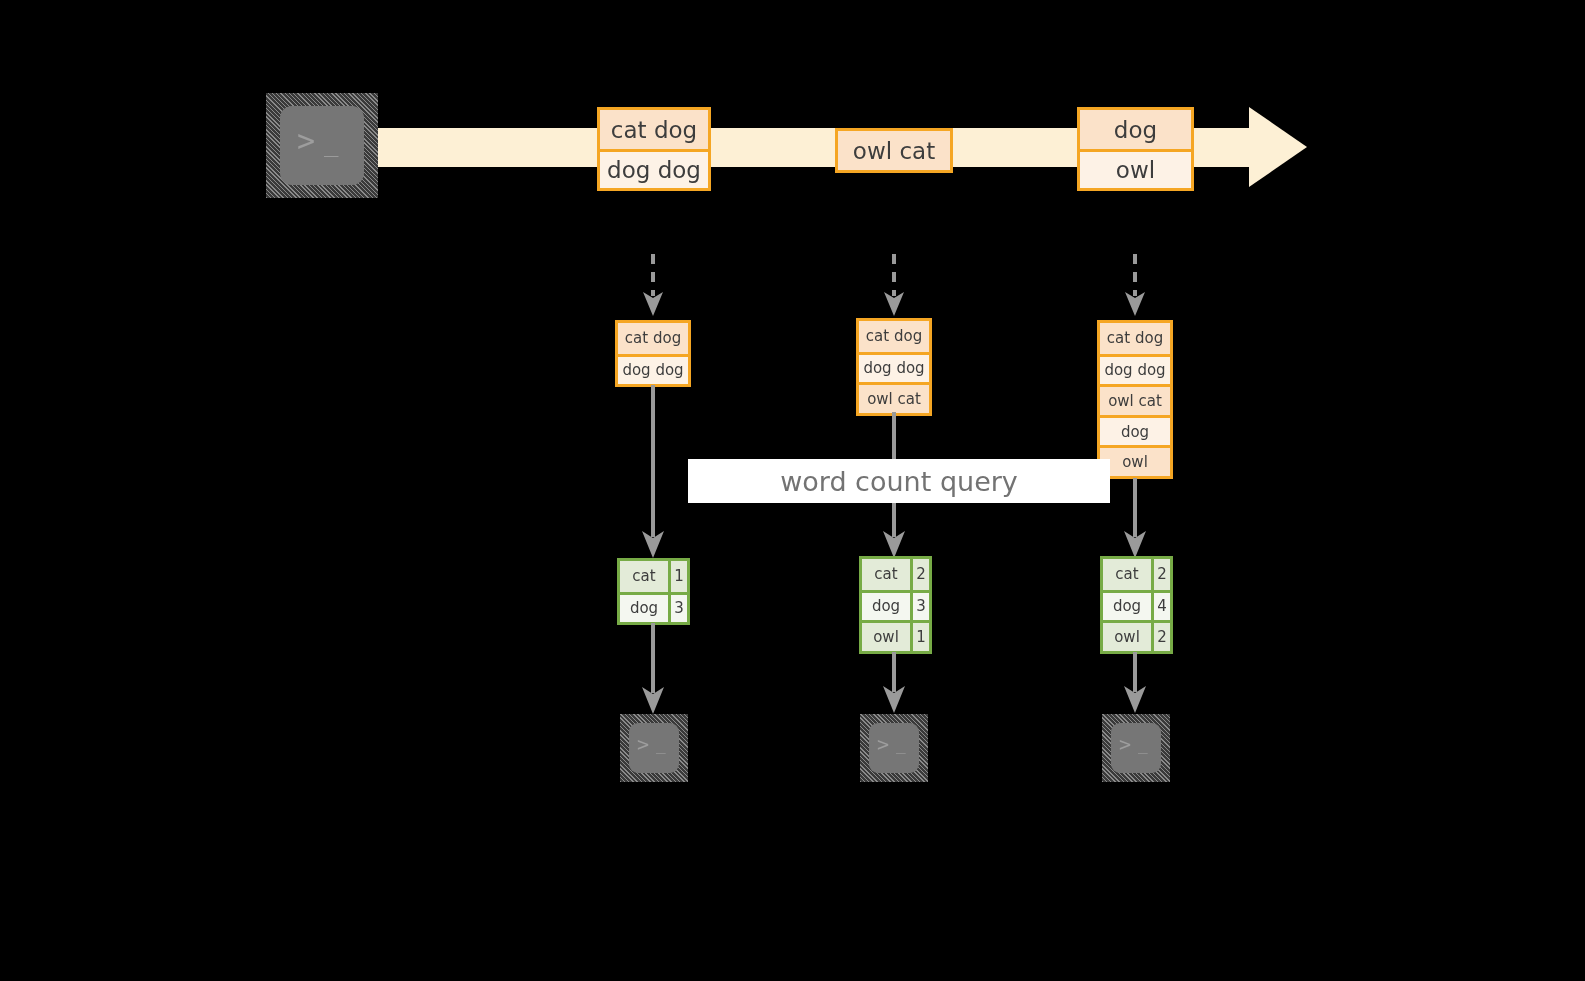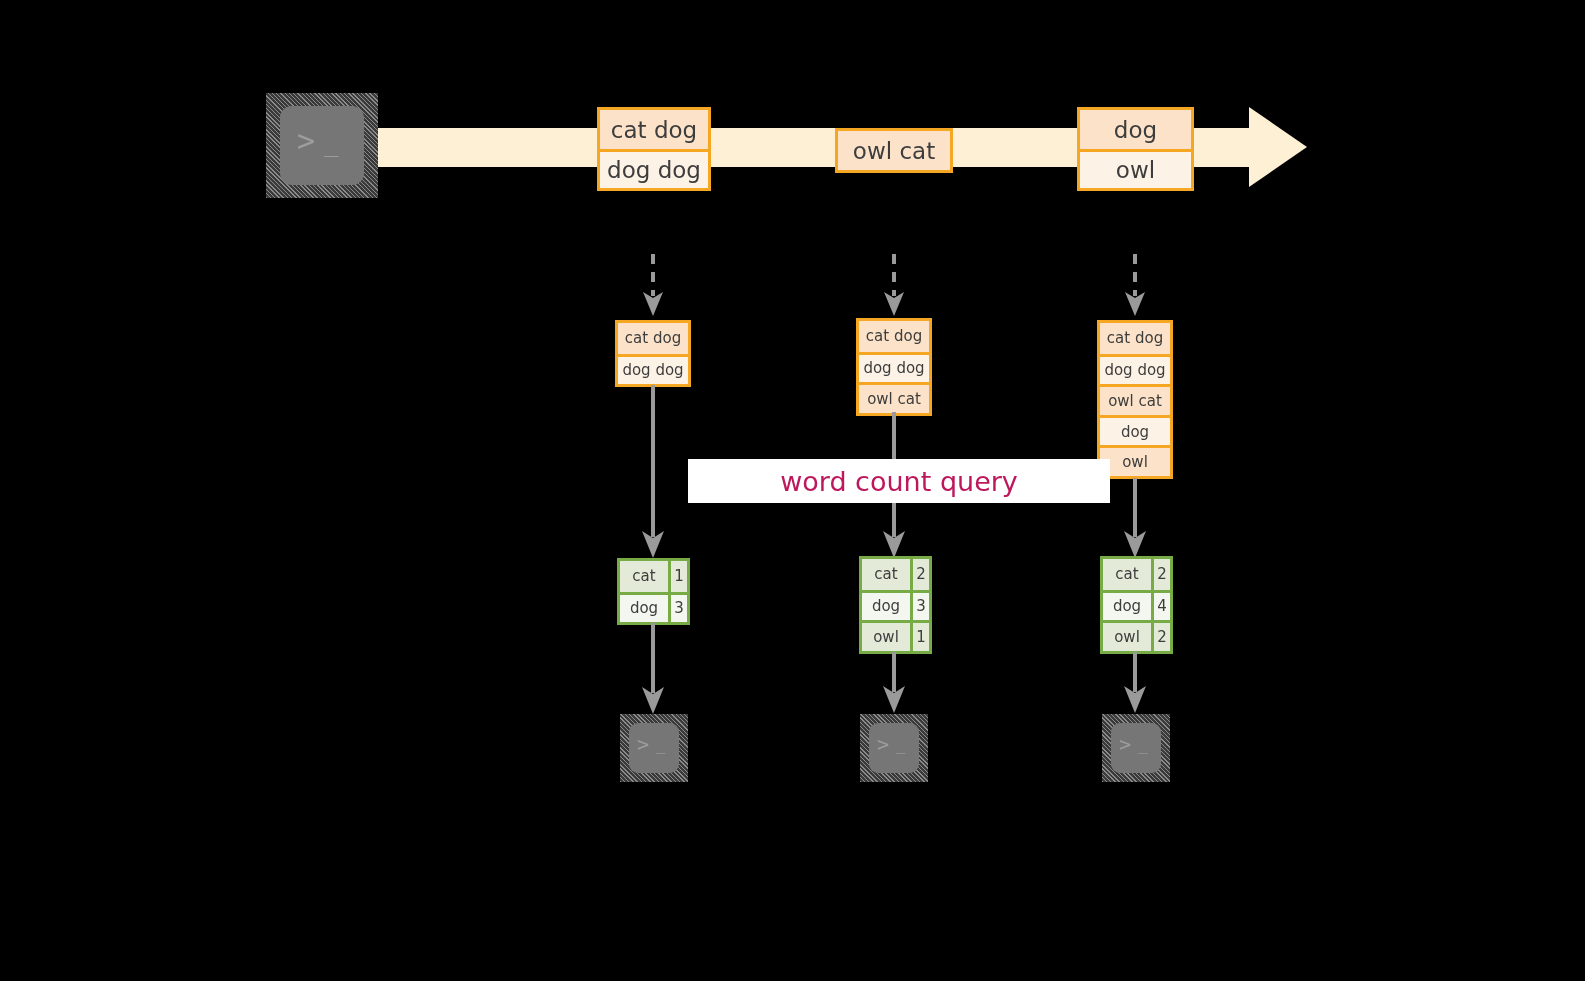--- a/index.html
+++ b/index.html
@@ -113,21 +113,21 @@
   
   .conn { position: absolute; }
 
   
   .label-band {
     position: absolute;
     background: #ffffff;
     display: flex;
     align-items: center;
     justify-content: center;
-    color: #be185d;
+    color: #737373;
     white-space: nowrap;
   }
 </style>
 </head>
 <body>
 
 <div id="stage">
 
   <div class="band" style="left:360px; top:128px; width:890px; height:39px;"></div>
   <div class="band-head" style="left:1249px; top:107px;"></div>

